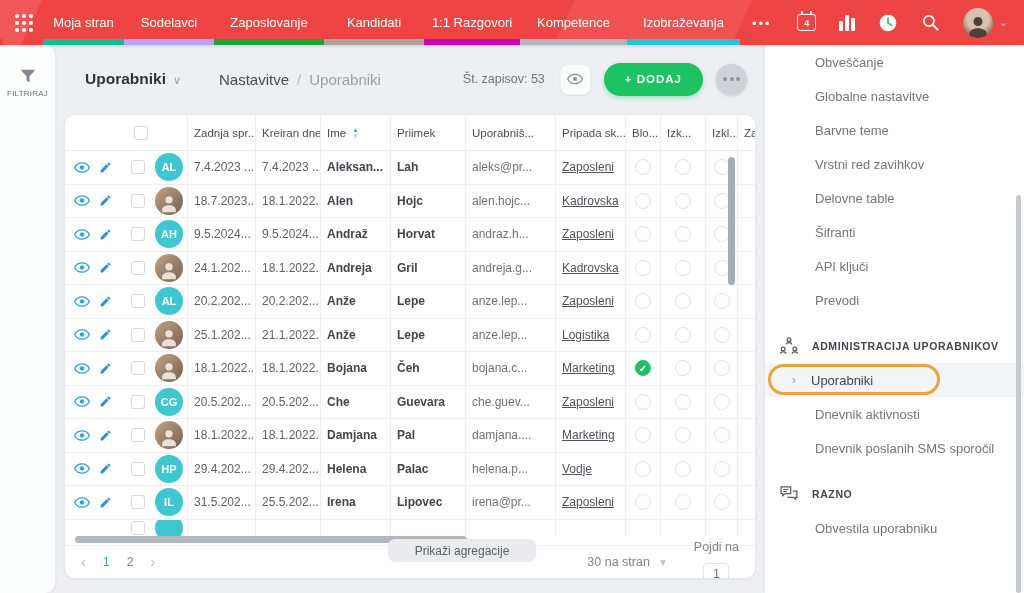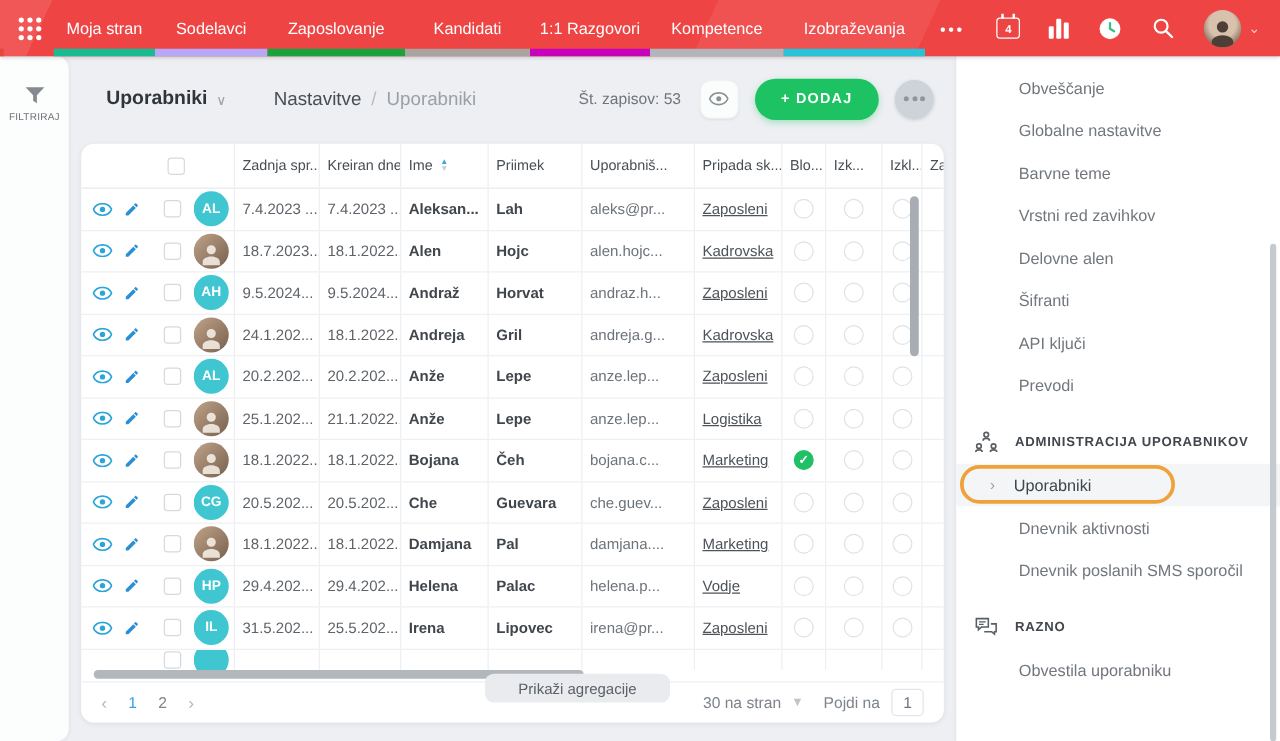--- a/index.html
+++ b/index.html
@@ -94,28 +94,28 @@
   .agg-tab { position:absolute; left:283px; top:424px; width:148px; height:23px; background:#e9ebee; border-radius:7px;
              display:flex; align-items:center; justify-content:center; font-size:12px; color:#5b6167; cursor:pointer; z-index:4;margin-left:40px; }
   .cfooter { position:absolute; left:0; right:0; bottom:0; height:33px; border-top:1px solid #edeff1; background:#fff;
              display:flex; align-items:center; padding:0 16px; font-size:12.5px; color:#7e848b; }
   .pager { display:flex; align-items:center; gap:17px; }
   .pg { cursor:pointer; }
   .pg-arrow { color:#b3b8bd; font-size:14px; }
   .pg-cur { color:#35a2e9; }
   .per-page { margin-left:auto; display:flex; align-items:center; gap:8px; cursor:pointer; }
   .pp-chev { color:#c0c5ca; font-size:10px; }
-  .goto { display:flex; align-items:center; gap:9px; margin-left:16px; }
+  .goto { display:flex; align-items:center; gap:9px; margin-left:26px;flex-direction:column; }
   .goto-box { min-width:26px; height:22px; padding:0 6px; border:1px solid #e2e5e9; border-radius:4px;
               display:flex; align-items:center; justify-content:center; color:#6f757c; background:#fff; cursor:text; }
 
   
   .sidebar { position:absolute; left:765px; top:45px; right:0; bottom:0; background:#fff;
              box-shadow:-1px 0 3px rgba(31,45,61,.05); z-index:6; }
-  .sb-list { padding-top:8px; }
+  .sb-list { }
   .sb-item { height:34px; display:flex; align-items:center; padding-left:50px; font-size:13px; color:#71777d; cursor:pointer; }
   .sb-section { height:34px; margin-top:12px; display:flex; align-items:center; padding-left:14px; gap:13px;
                 font-size:10.5px; font-weight:700; letter-spacing:.6px; color:#41474d; }
   .sb-active { height:34px; background:#f3f5f6; display:flex; align-items:center; position:relative;
                color:#3f454b; cursor:pointer; }
   .sb-active .chev { margin-left:27px; color:#9aa0a6; font-size:12px; }
   .sb-active .albl { margin-left:15px; font-size:13px; }
   .oval { position:absolute; left:3px; top:1px; width:172px; height:31px; border:3px solid #f0a23a; border-radius:17px;
           pointer-events:none; }
   .sb-scroll { position:absolute; right:3px; top:150px; width:5px; height:398px; background:#c5cacf; border-radius:3px; cursor:pointer; }
@@ -743,21 +743,21 @@
 </section>
 
 <aside class="sidebar">
   <div class="sb-list">
     <div>
 
     <div class="sb-item">Obveščanje</div>
         <div class="sb-item">Globalne nastavitve</div>
         <div class="sb-item">Barvne teme</div>
         <div class="sb-item">Vrstni red zavihkov</div>
-        <div class="sb-item">Delovne alen</div>
+        <div class="sb-item">Delovne table</div>
         <div class="sb-item">Šifranti</div>
         <div class="sb-item">API ključi</div>
         <div class="sb-item">Prevodi</div>
       </div>
 
     <div class="sb-section">
       <svg width="20" height="20" viewBox="0 0 24 24" fill="none" stroke="#585e64" stroke-width="1.6">
         <circle cx="12" cy="4.5" r="2.2"></circle>
           <path d="M8.9 10.2c0-2.9 6.2-2.9 6.2 0"></path>
         <circle cx="5" cy="15.5" r="2.2"></circle>

